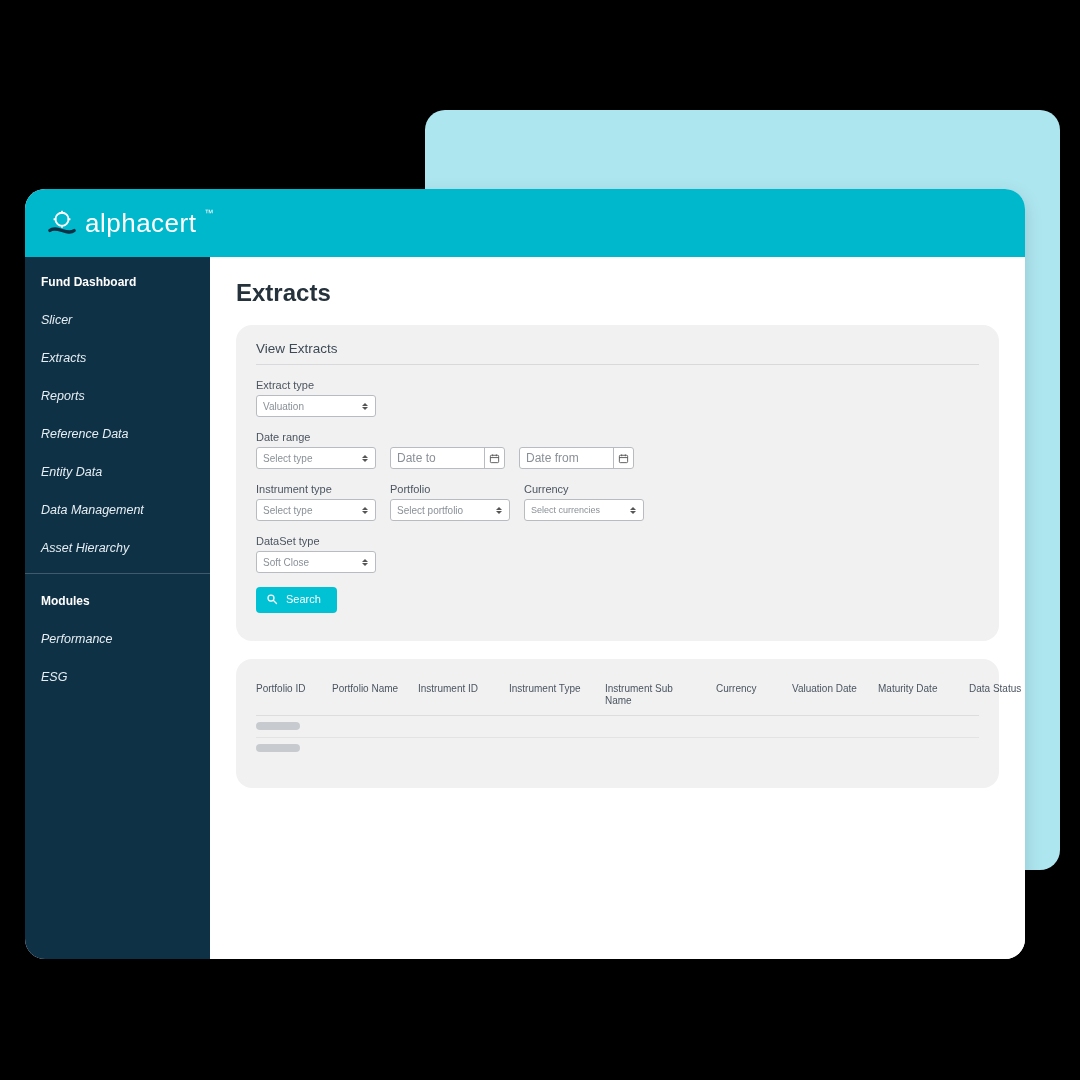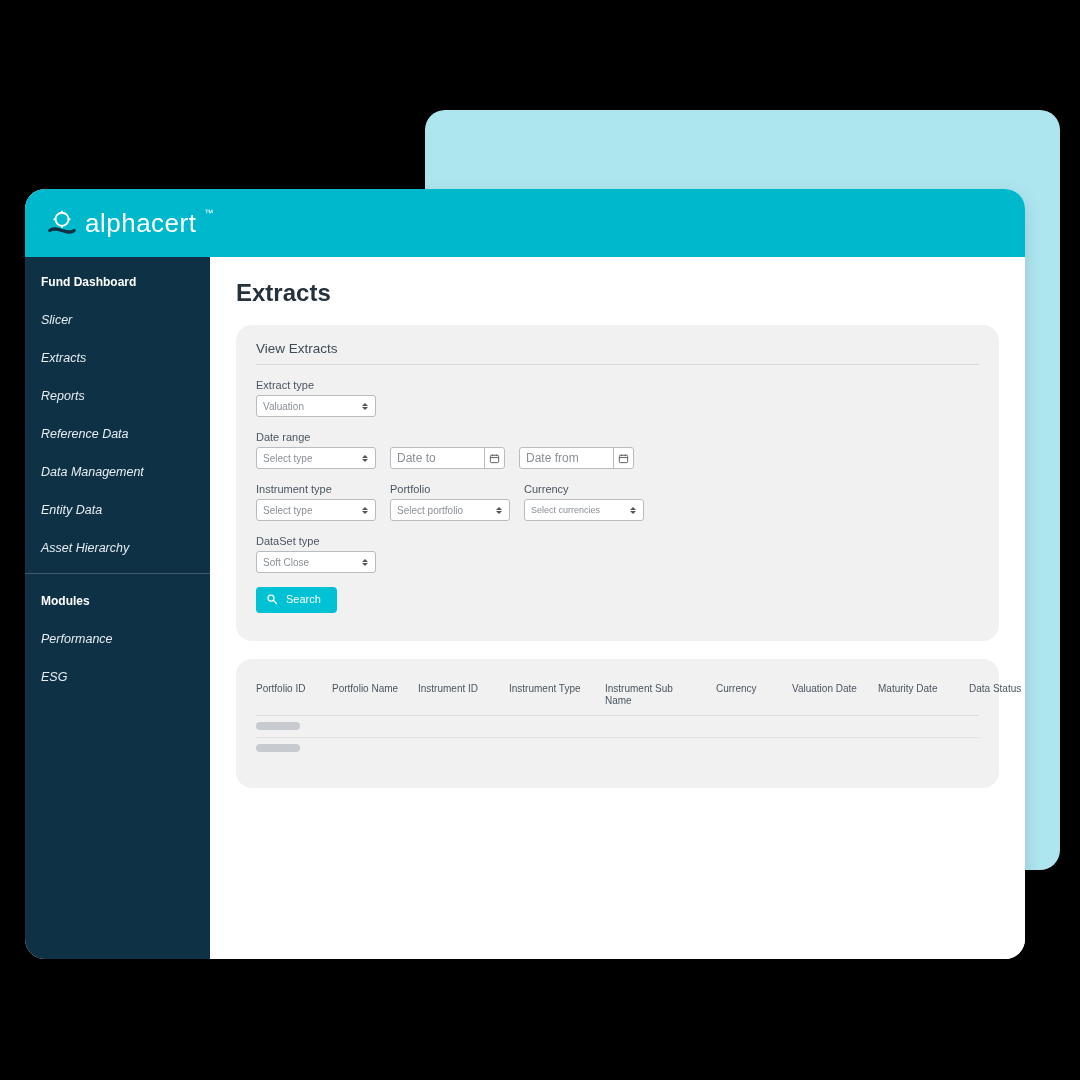--- a/index.html
+++ b/index.html
@@ -216,22 +216,22 @@
     </div>
 
     <div class="body">
 
       <div class="sidebar">
         <div class="side-head">Fund  Dashboard</div>
         <div class="side-item">Slicer</div>
         <div class="side-item">Extracts</div>
         <div class="side-item">Reports</div>
         <div class="side-item">Reference Data</div>
+        <div class="side-item">Entity Data</div>
         <div class="side-item">Data Management</div>
-        <div class="side-item">Entity Data</div>
         <div class="side-item">Asset Hierarchy</div>
         <div class="side-divider"></div>
         <div class="side-head">Modules</div>
         <div class="side-item">Performance</div>
         <div class="side-item">ESG</div>
       </div>
 
       <div class="main">
 
         <div class="page-title">Extracts</div>

